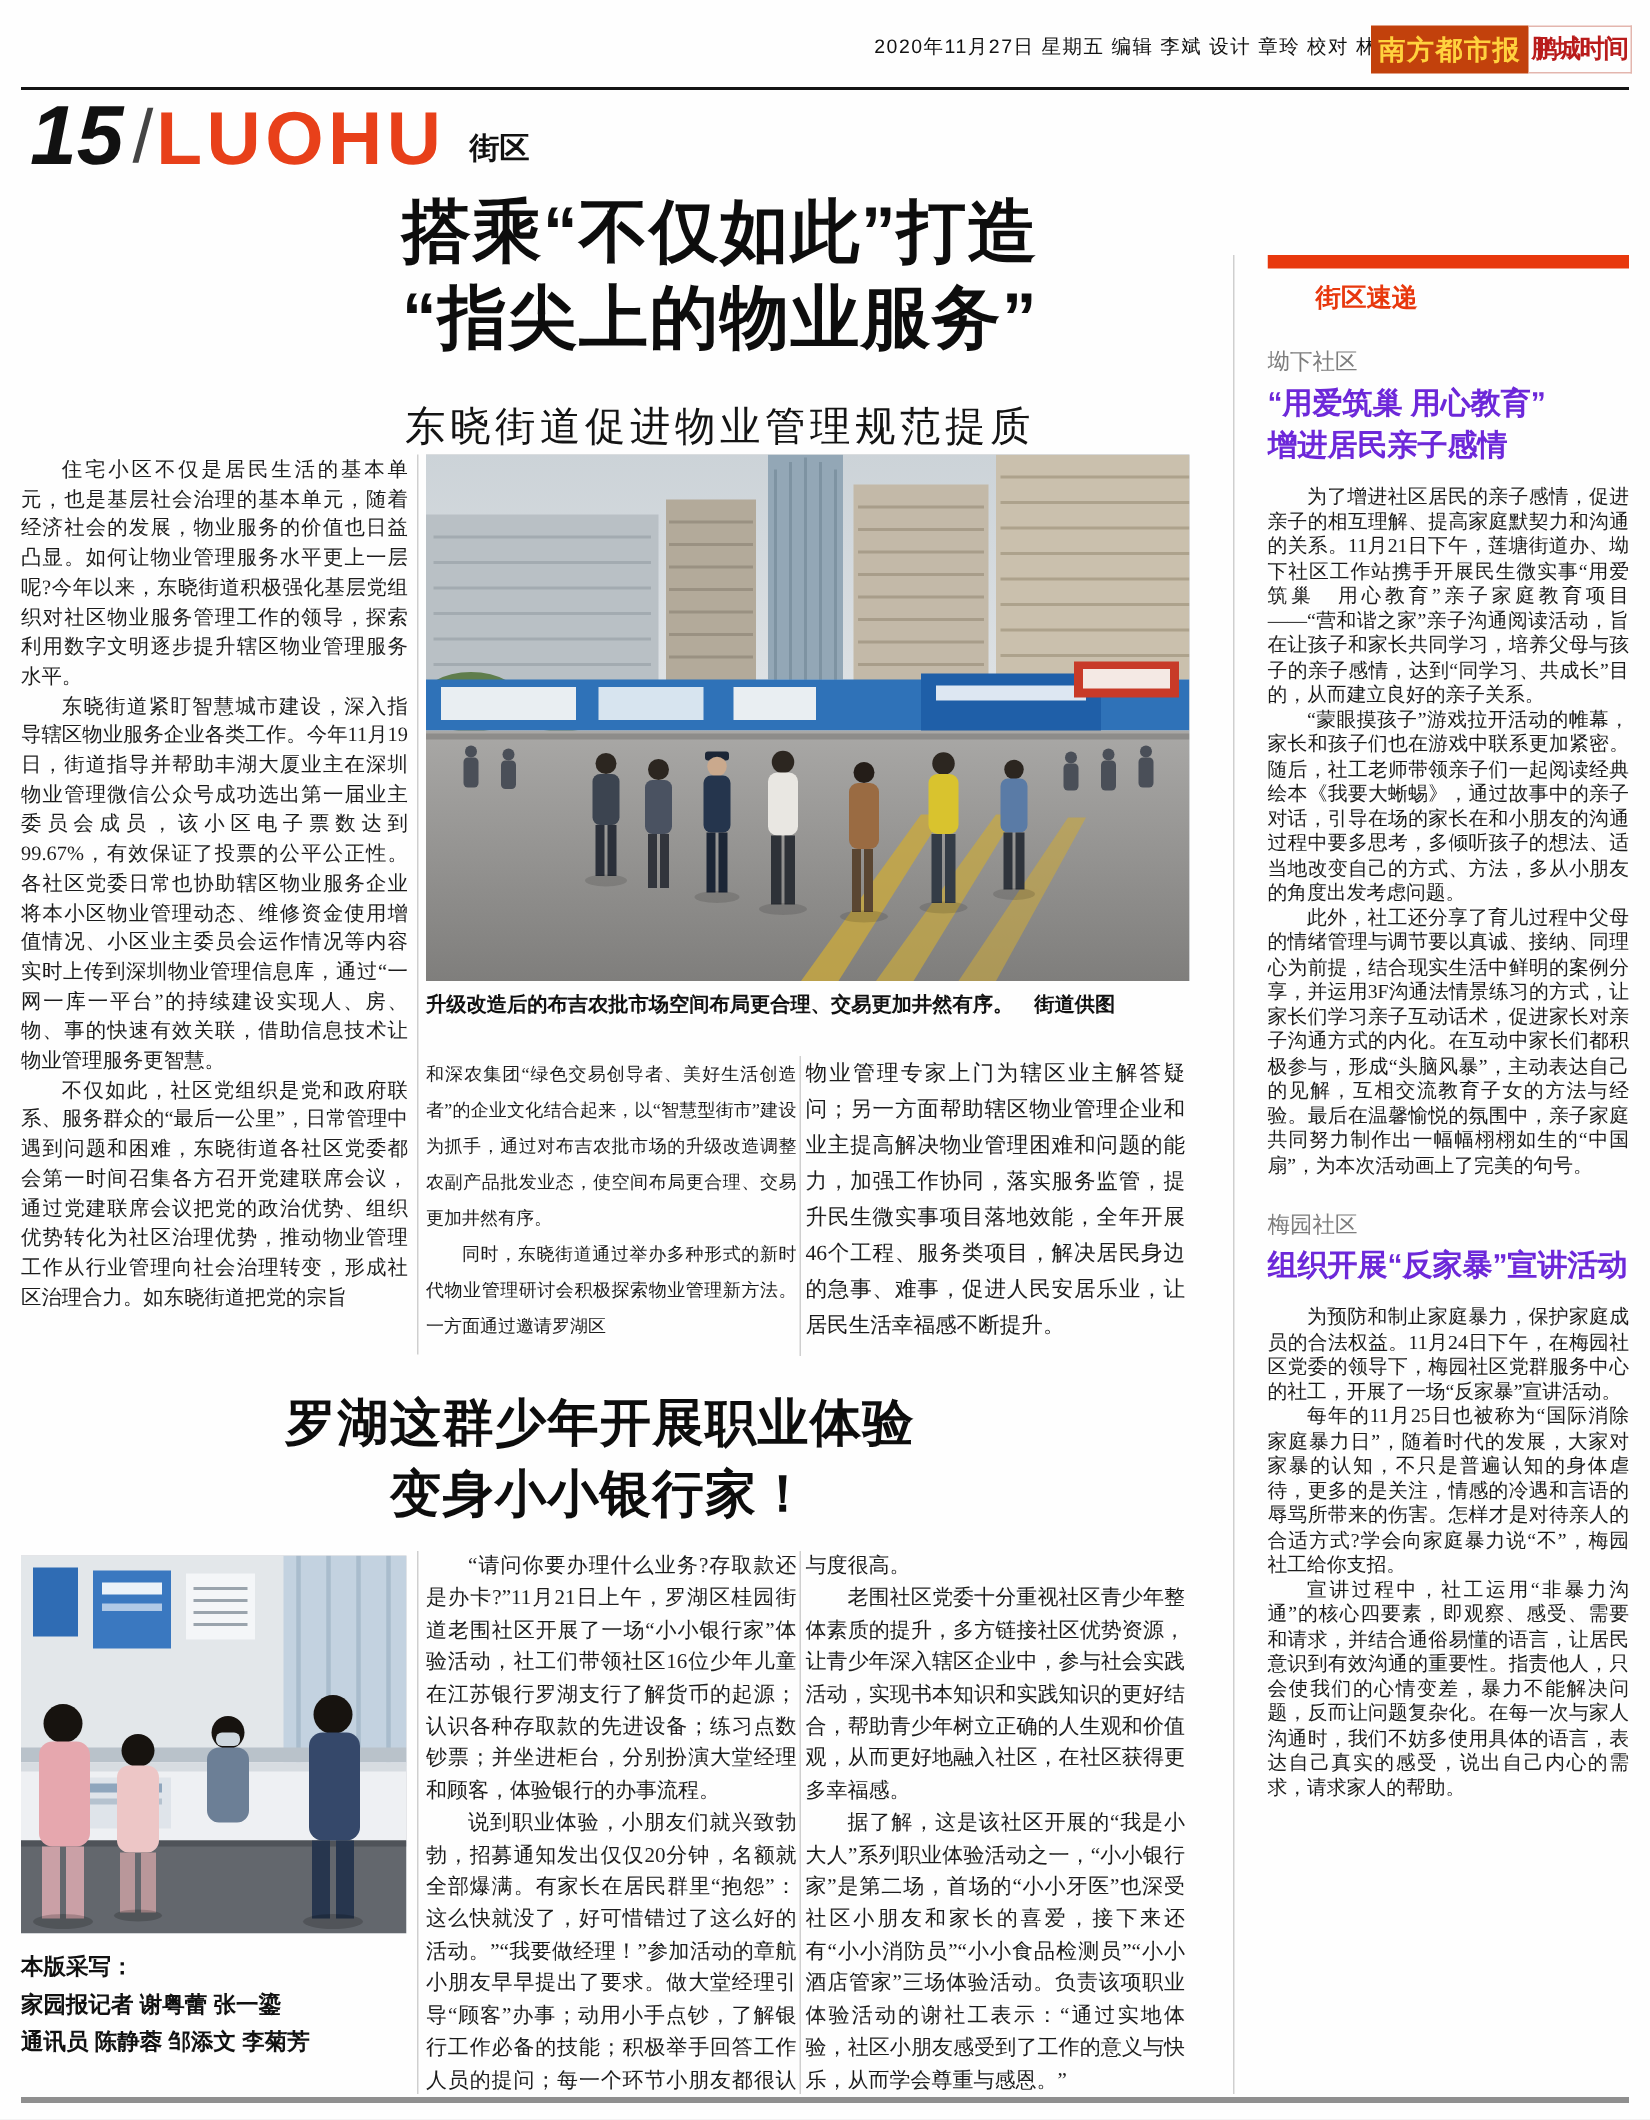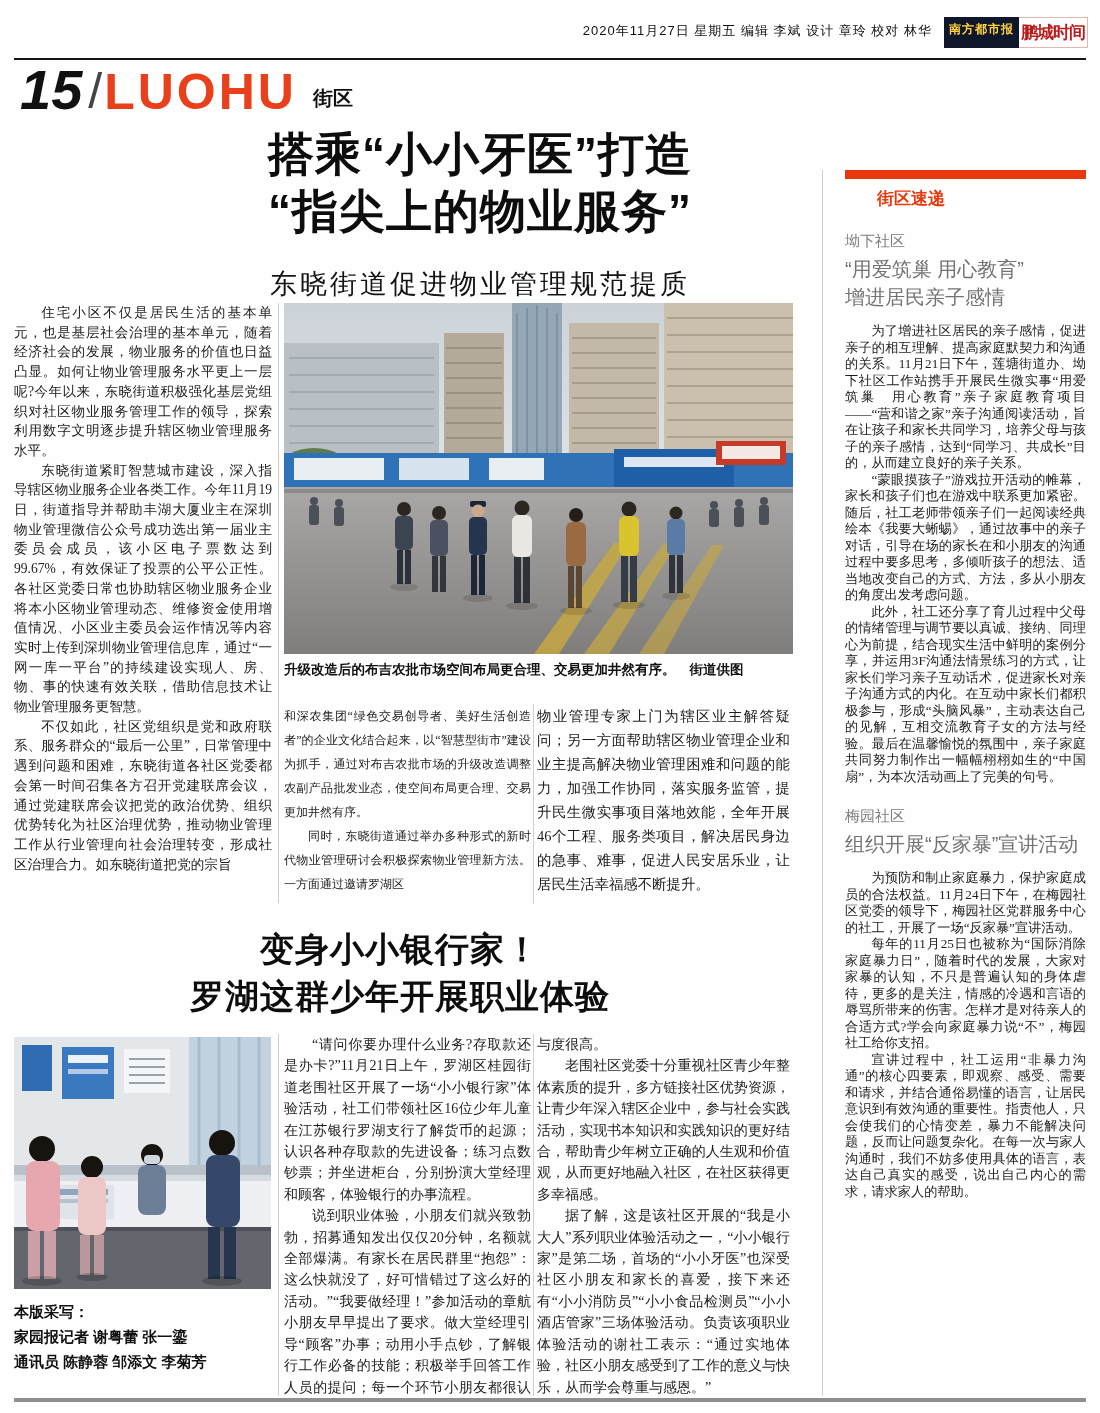--- a/index.html
+++ b/index.html
@@ -3,22 +3,22 @@
 <meta charset="utf-8">
 <style>
   html,body{margin:0;padding:0;background:#e9e9e9;}
   .page{position:relative;width:1100px;height:1413px;background:#fefefe;margin:0 auto;
         font-family:"Liberation Serif",serif;color:#1a1a1a;overflow:hidden;}
 
   
   .dateline{position:absolute;top:22px;right:168px;font-family:"Liberation Sans",sans-serif;
             font-size:13px;color:#111;letter-spacing:1px;white-space:nowrap;}
   .brand{position:absolute;top:17px;right:12px;display:flex;align-items:stretch;}
-  .brand-box{background:#0f172a;color:#ffd23e;font-family:"Liberation Sans",sans-serif;
-             font-weight:bold;font-size:12px;padding:4px 5px;letter-spacing:1px;white-space:nowrap;}
+  .brand-box{background:#c2410c;color:#ffd23e;font-family:"Liberation Sans",sans-serif;
+             font-weight:bold;font-size:18px;padding:4px 5px;letter-spacing:1px;white-space:nowrap;}
   .brand-seal{color:#b91c1c;font-family:"Liberation Sans",sans-serif;font-weight:700;
               font-size:17px;padding:3px 2px;letter-spacing:-1px;border:1px solid #e3b6ae;
               border-left:none;white-space:nowrap;}
   .header-rule{position:absolute;top:58px;left:14px;width:1072px;height:2px;background:#141414;}
 
   .masthead{position:absolute;top:66px;left:20px;display:flex;align-items:flex-end;
             font-family:"Liberation Sans",sans-serif;}
   .page-num{font-size:56px;font-weight:900;font-style:italic;line-height:0.85;color:#111;}
   .mast-slash{font-size:50px;font-weight:400;color:#444;line-height:0.9;margin:0 2px 0 6px;}
   .section-logo{font-size:50px;font-weight:900;letter-spacing:3px;line-height:0.85;color:#e8401a;}
@@ -53,22 +53,22 @@
            font-size:15px;font-weight:bold;color:#111;line-height:1.65;}
   .a2-col1{top:1034px;left:284px;width:247px;height:364px;font-size:14px;line-height:21.4px;}
   .a2-col2{top:1034px;left:537px;width:253px;height:364px;font-size:14px;line-height:21.4px;}
 
   
   .sidebar{position:absolute;top:170px;left:845px;width:241px;height:1228px;overflow:hidden;}
   .sb-rule{width:241px;height:9px;background:#e8380d;}
   .sb-label{font-family:"Liberation Sans",sans-serif;font-weight:bold;font-size:17px;color:#e8380d;
             margin-top:8px;margin-left:32px;}
   .sb-community{font-family:"Liberation Sans",sans-serif;font-size:15px;color:#7d7d7d;margin-top:22px;}
-  .sb-title{font-family:"Liberation Sans",sans-serif;font-weight:400;font-size:20px;line-height:1.4;
-            color:#737373;margin-top:4px;}
+  .sb-title{font-family:"Liberation Sans",sans-serif;font-weight:700;font-size:20px;line-height:1.4;
+            color:#6d28d9;margin-top:4px;}
   .sb-body{margin-top:12px;font-size:13.2px;line-height:16.5px;text-align:justify;color:#1c1c1c;}
   .sb-body p{margin:0;text-indent:2em;}
 
   
   .vr{position:absolute;width:1px;background:#cfcfcf;}
   #vr1{left:278px;top:303px;height:600px;}
   #vr2{left:533px;top:704px;height:200px;}
   #vr3{left:822px;top:170px;height:1226px;}
   #vr4{left:278px;top:1034px;height:362px;}
   #vr5{left:533px;top:1034px;height:362px;}
@@ -87,21 +87,21 @@
   <div class="header-rule"></div>
 
   <div class="masthead">
     <span class="page-num">15</span>
     <span class="mast-slash">/</span>
     <span class="section-logo">LUOHU</span>
     <span class="section-label">街区</span>
   </div>
 
   <div class="headline">
-    <div class="hl">搭乘“小小牙医”打造</div>
+    <div class="hl">搭乘“不仅如此”打造</div>
     <div class="hl">“指尖上的物业服务”</div>
     <div class="subhead">东晓街道促进物业管理规范提质</div>
   </div>
 
   <div class="textcol m-col1">
     <p class="ind">住宅小区不仅是居民生活的基本单元，也是基层社会治理的基本单元，随着经济社会的发展，物业服务的价值也日益凸显。如何让物业管理服务水平更上一层呢?今年以来，东晓街道积极强化基层党组织对社区物业服务管理工作的领导，探索利用数字文明逐步提升辖区物业管理服务水平。</p>
     <p class="ind">东晓街道紧盯智慧城市建设，深入指导辖区物业服务企业各类工作。今年11月19日，街道指导并帮助丰湖大厦业主在深圳物业管理微信公众号成功选出第一届业主委员会成员，该小区电子票数达到99.67%，有效保证了投票的公平公正性。各社区党委日常也协助辖区物业服务企业将本小区物业管理动态、维修资金使用增值情况、小区业主委员会运作情况等内容实时上传到深圳物业管理信息库，通过“一网一库一平台”的持续建设实现人、房、物、事的快速有效关联，借助信息技术让物业管理服务更智慧。</p>
     <p class="ind">不仅如此，社区党组织是党和政府联系、服务群众的“最后一公里”，日常管理中遇到问题和困难，东晓街道各社区党委都会第一时间召集各方召开党建联席会议，通过党建联席会议把党的政治优势、组织优势转化为社区治理优势，推动物业管理工作从行业管理向社会治理转变，形成社区治理合力。如东晓街道把党的宗旨</p>
   </div>
 
@@ -226,22 +226,22 @@
 
   <div class="textcol m-col2a">
     <p>和深农集团“绿色交易创导者、美好生活创造者”的企业文化结合起来，以“智慧型街市”建设为抓手，通过对布吉农批市场的升级改造调整农副产品批发业态，使空间布局更合理、交易更加井然有序。</p>
     <p class="ind">同时，东晓街道通过举办多种形式的新时代物业管理研讨会积极探索物业管理新方法。一方面通过邀请罗湖区</p>
   </div>
   <div class="textcol m-col2b">
     <p>物业管理专家上门为辖区业主解答疑问；另一方面帮助辖区物业管理企业和业主提高解决物业管理困难和问题的能力，加强工作协同，落实服务监管，提升民生微实事项目落地效能，全年开展46个工程、服务类项目，解决居民身边的急事、难事，促进人民安居乐业，让居民生活幸福感不断提升。</p>
   </div>
 
   <div class="a2-headline">
+    <div class="hl">罗湖这群少年开展职业体验</div>
     <div class="hl">变身小小银行家！</div>
-    <div class="hl">罗湖这群少年开展职业体验</div>
   </div>
 
   <div class="a2-photo">
     <svg width="257" height="252" viewBox="0 0 257 252" xmlns="http://www.w3.org/2000/svg">
       <rect width="257" height="150" fill="#e3e7ea"></rect>
       <rect x="175" y="0" width="82" height="140" fill="#c3d2e0"></rect>
       <g stroke="#a9bccd" stroke-width="3">
           <path d="M185 0v140M205 0v140M225 0v140M245 0v140"></path>
         </g>
       <rect x="8" y="8" width="30" height="46" fill="#2f6cb4"></rect>

